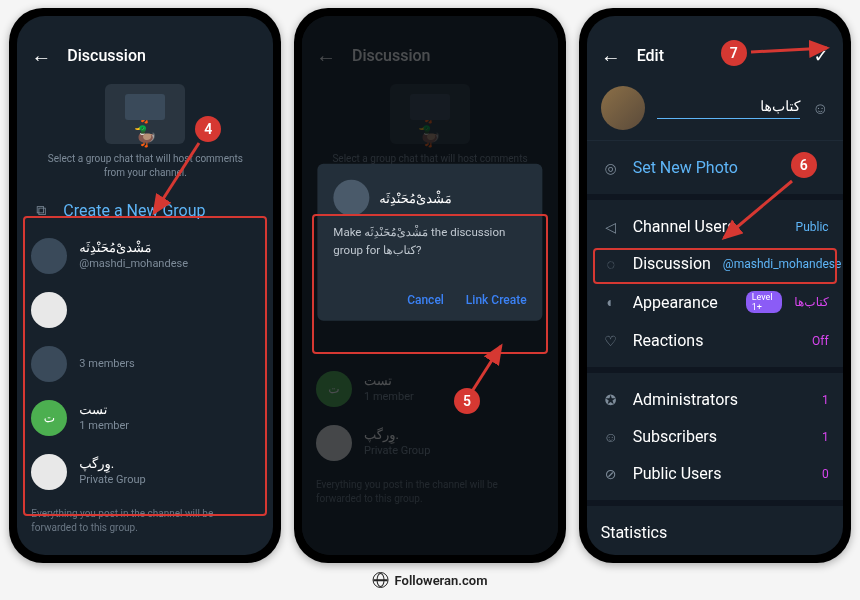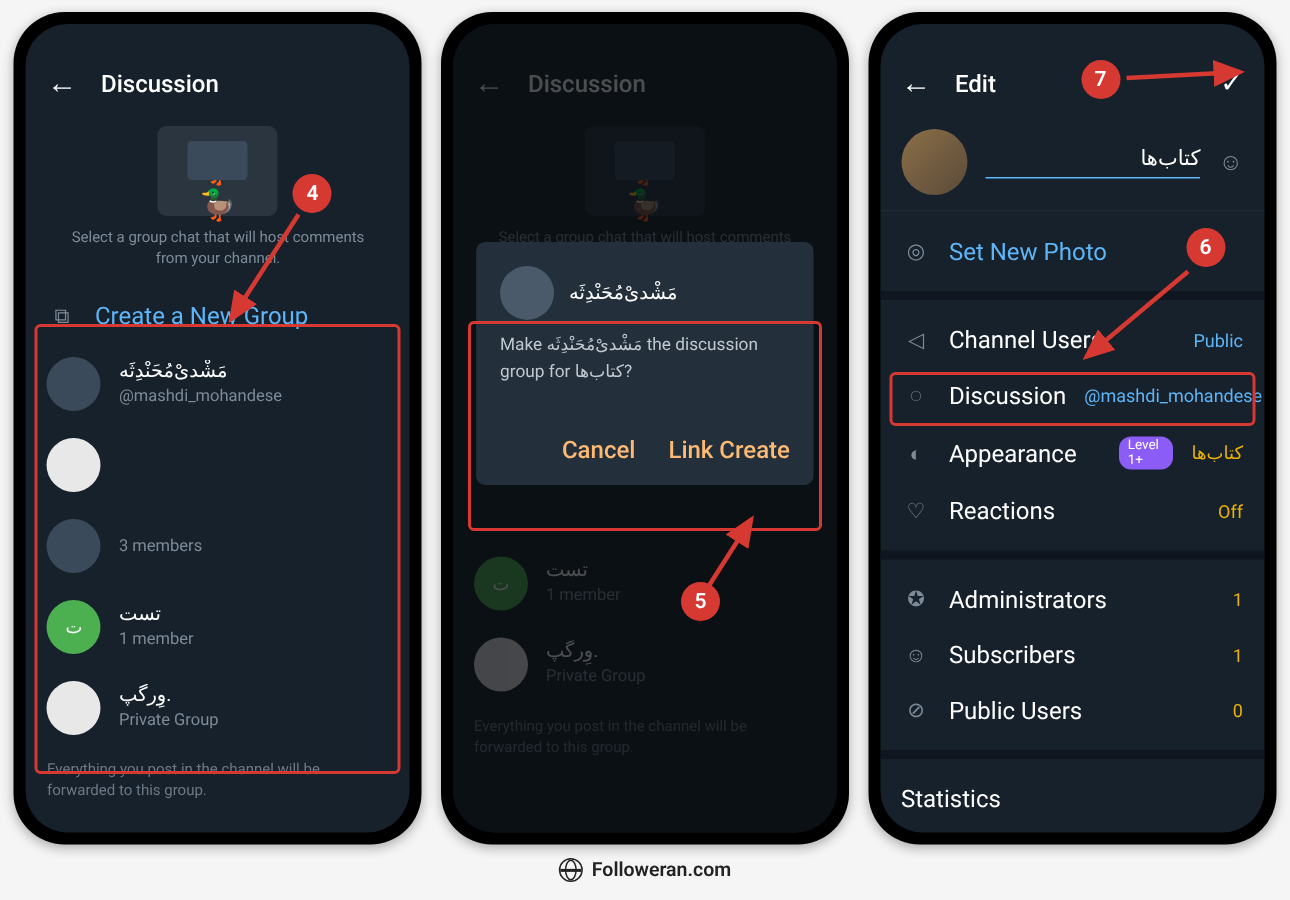--- a/index.html
+++ b/index.html
@@ -17,34 +17,34 @@
 .hero-img::before{content:"🦆🦆";position:absolute;bottom:-4px;left:50%;transform:translateX(-50%);font-size:20px}
 .hero-img::after{content:"";position:absolute;top:10px;left:20px;width:40px;height:26px;background:#3a4a5a;border-radius:3px}
 .hero .desc{font-size:10px;color:#7d8b99;line-height:1.4}
 .row{display:flex;align-items:center;padding:9px 14px;gap:12px;cursor:pointer}
 .row .ic{width:20px;text-align:center;color:#7d8b99;font-size:14px;flex-shrink:0}
 .row .av{width:36px;height:36px;border-radius:50%;background:#3a4a5a;flex-shrink:0;display:flex;align-items:center;justify-content:center;font-size:12px;font-weight:500}
 .row .txt{flex:1;overflow:hidden}
 .row .txt .t1{font-size:13px;line-height:1.3;white-space:nowrap;overflow:hidden;text-overflow:ellipsis}
 .row .txt .t2{font-size:11px;color:#7d8b99;line-height:1.3}
 .row .val{font-size:12px;color:#5eb5f7;margin-left:auto}
-.row .val.grey{color:#eab308}
+.row .val.grey{color:#d946ef}
 .row .accent{color:#5eb5f7}
 .foot{padding:8px 14px;font-size:10px;color:#6b7885;line-height:1.4}
 .red-box{position:absolute;border:2px solid #d63832;border-radius:4px;pointer-events:none;z-index:5}
 .badge{position:absolute;width:26px;height:26px;background:#d63832;border-radius:50%;color:#fff;font-size:14px;font-weight:600;display:flex;align-items:center;justify-content:center;z-index:10}
 .arrow{position:absolute;z-index:9;pointer-events:none}
 .dlg-back{position:absolute;inset:0;background:rgba(0,0,0,0.5);z-index:3}
 .dlg{position:absolute;top:42%;left:50%;transform:translate(-50%,-50%);width:88%;background:#232f3a;border-radius:6px;padding:16px 16px 8px;z-index:4}
 .dlg .dlg-hdr{display:flex;gap:10px;align-items:center;margin-bottom:8px}
 .dlg .dlg-hdr .av{width:36px;height:36px;border-radius:50%;background:#4a5a6a}
 .dlg .dlg-hdr .nm{font-size:13px;font-weight:500}
 .dlg .body{font-size:11.5px;color:#c0c8d0;line-height:1.5;margin-bottom:28px}
 .dlg .acts{display:flex;justify-content:flex-end;gap:22px}
-.dlg .acts span{font-size:16px;font-weight:500;color:#fdba74;cursor:pointer;padding:6px 0}
+.dlg .acts span{font-size:12px;font-weight:500;color:#3b82f6;cursor:pointer;padding:6px 0}
 .edit-name{display:flex;align-items:center;padding:10px 14px;gap:12px;border-bottom:1px solid #1e2a36}
 .edit-name .av{width:44px;height:44px;border-radius:50%;background:linear-gradient(135deg,#8b6f47,#5a4a3a)}
 .edit-name .inp{flex:1;font-size:14px;border-bottom:1px solid #5eb5f7;padding-bottom:4px;direction:rtl}
 .edit-name .emo{color:#7d8b99;font-size:16px}
 .sect{padding:8px 0;border-bottom:6px solid #0f1620}
 .sect:last-of-type{border-bottom:none}
 .desc-row{padding:10px 14px;font-size:12px;color:#7d8b99}
 .lvl-badge{background:#8b5cf6;color:#fff;font-size:9px;padding:1px 6px;border-radius:8px;margin-left:16px}
 .watermark{position:absolute;bottom:12px;left:50%;transform:translateX(-50%);display:flex;align-items:center;gap:6px;font-size:13px;font-weight:600;color:#222}
 .watermark .globe{width:16px;height:16px;border:1.5px solid #222;border-radius:50%;position:relative}

